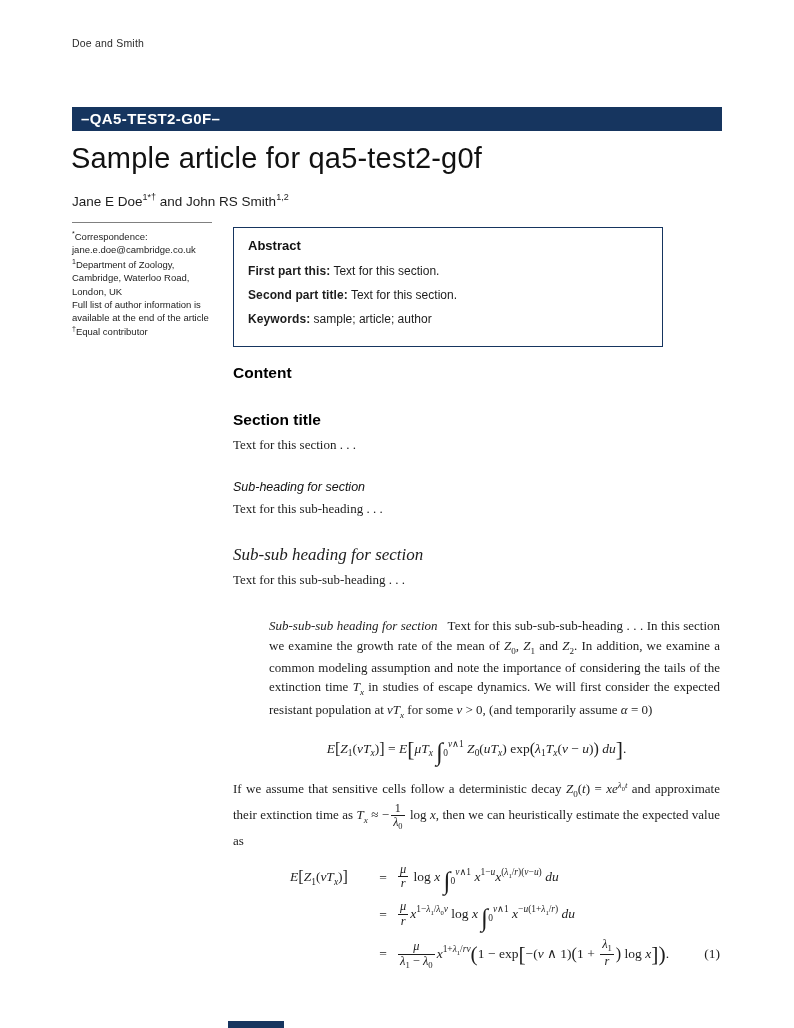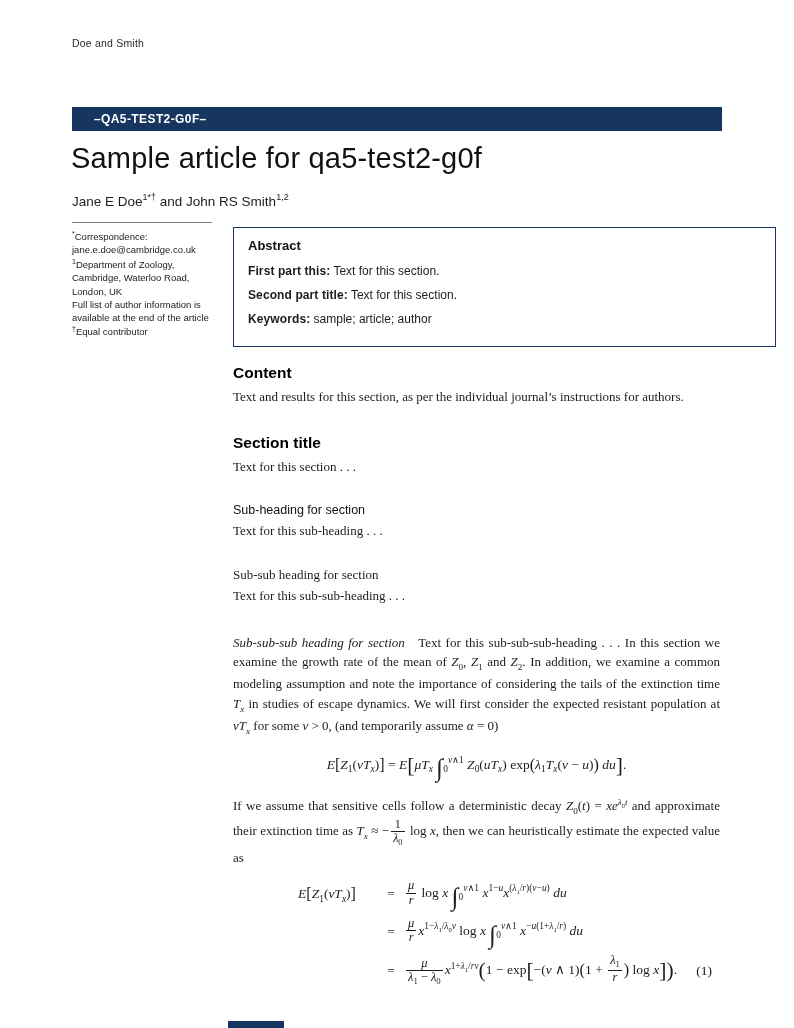--- a/index.html
+++ b/index.html
@@ -9,74 +9,74 @@
     -webkit-font-smoothing:antialiased;
   }
   .page{position:absolute;inset:0;}
   .running-head{
     position:absolute;left:72px;top:37px;
     font-family:"Liberation Sans",sans-serif;font-size:10.5px;color:#2b2b2b;letter-spacing:.2px;
   }
   .banner{
     position:absolute;left:72px;top:107px;width:650px;height:24px;box-sizing:border-box;
     background:#16355f;color:#ffffff;
-    font-family:"Liberation Sans",sans-serif;font-weight:bold;font-size:12px;
-    line-height:24px;padding-left:22px;letter-spacing:.4px;
+    font-family:"Liberation Sans",sans-serif;font-weight:bold;font-size:15px;
+    line-height:24px;padding-left:9px;letter-spacing:.4px;
   }
   .title{
     position:absolute;left:71px;top:142px;margin:0;
     font-family:"Liberation Sans",sans-serif;font-weight:500;font-size:29px;color:#111;
     letter-spacing:.2px;
   }
   .authors{
     position:absolute;left:72px;top:192px;
     font-family:"Liberation Sans",sans-serif;font-size:13.5px;color:#1c1c1c;
   }
   .authors sup{font-size:9px;}
   .sidebar{
     position:absolute;left:72px;top:218px;width:143px;
     font-family:"Liberation Sans",sans-serif;font-size:9.5px;line-height:1.4;color:#222;
   }
   .sidebar-rule{border-top:1px solid #808080;margin:4px 0 6px 0;width:140px;}
   .side-note{margin:0;}
   .side-note sup{font-size:7px;}
   .abstract-box{
-    position:absolute;left:233px;top:227px;width:543px;box-sizing:border-box;
+    position:absolute;left:233px;top:227px;width:430px;box-sizing:border-box;
     border:1.5px solid #16355f;background:#ffffff;
     padding:10px 14px 12px 14px;
     font-family:"Liberation Sans",sans-serif;
   }
   .abstract-heading{margin:0 0 9px 0;font-size:13px;font-weight:bold;color:#111;}
   .abstract-item{margin:6px 0;font-size:12px;line-height:1.5;color:#1c1c1c;}
   .abstract-item b{letter-spacing:.1px;}
   .main{
     position:absolute;left:233px;top:361px;width:487px;
     font-size:13px;line-height:1.5;
   }
   .h-main{
     margin:0 0 3px 0;font-family:"Liberation Sans",sans-serif;
     font-size:15.5px;font-weight:bold;color:#000000;
   }
   .h-sub{
     margin:0 0 2px 0;font-family:"Liberation Sans",sans-serif;
-    font-size:12.5px;font-weight:500;color:#111;
+    font-size:12.5px;font-weight:500;color:#111;font-style:italic;
   }
-  .h-subsub{margin:0 0 2px 0;font-size:13px;font-weight:normal;}
+  .h-subsub{margin:0 0 2px 0;font-size:17px;font-style:italic;font-weight:normal;}
   .body-text{margin:0;}
   .just{text-align:justify;}
   .sp{margin-top:24px;}
-  .sp2{margin-top:27px;}
+  .sp2{margin-top:27px;margin-left:36px;}
   .mi{font-style:italic;}
   sub{font-size:.7em;}
   sup{font-size:.7em;}
   .equation{
     margin:15px 0 14px 0;text-align:center;font-size:13.5px;
   }
   .eq-rows{margin-top:12px;}
-  .eq-row{display:flex;align-items:center;margin:7px 8px;font-size:13.5px;}
+  .eq-row{display:flex;align-items:center;margin:7px 0;font-size:13.5px;}
   .eq-lhs{flex:0 0 80px;margin-left:57px;}
   .eq-rel{flex:0 0 26px;text-align:center;}
   .eq-rhs{flex:0 1 auto;white-space:nowrap;}
   .eq-tag{margin-left:auto;padding-left:8px;}
   .fr{
     display:inline-block;vertical-align:-0.55em;text-align:center;
     line-height:1.08;font-size:.92em;margin:0 2px;
   }
   .fr .nu{display:block;padding:0 2px;border-bottom:1px solid currentColor;}
   .fr .de{display:block;padding:0 2px;text-align:center;}
@@ -116,21 +116,20 @@
     <p class="abstract-item">
       <b>Second part title:</b><span> Text for this section.</span>
     </p>
     <p class="abstract-item">
       <b>Keywords:</b><span> sample; article; author</span>
     </p>
   </section>
 
   <main class="main">
     <h2 class="h-main">Content</h2>
-    <p class="body-text just">Text and results for this section, as per the individual journal’s instructions for authors.</p>
 
     <h2 class="h-main sp">Section title</h2>
     <p class="body-text">Text for this section . . .</p>
 
     <h3 class="h-sub sp">Sub-heading for section</h3>
     <p class="body-text">Text for this sub-heading . . .</p>
 
     <h4 class="h-subsub sp">Sub-sub heading for section</h4>
     <p class="body-text">Text for this sub-sub-heading . . .</p>
 

